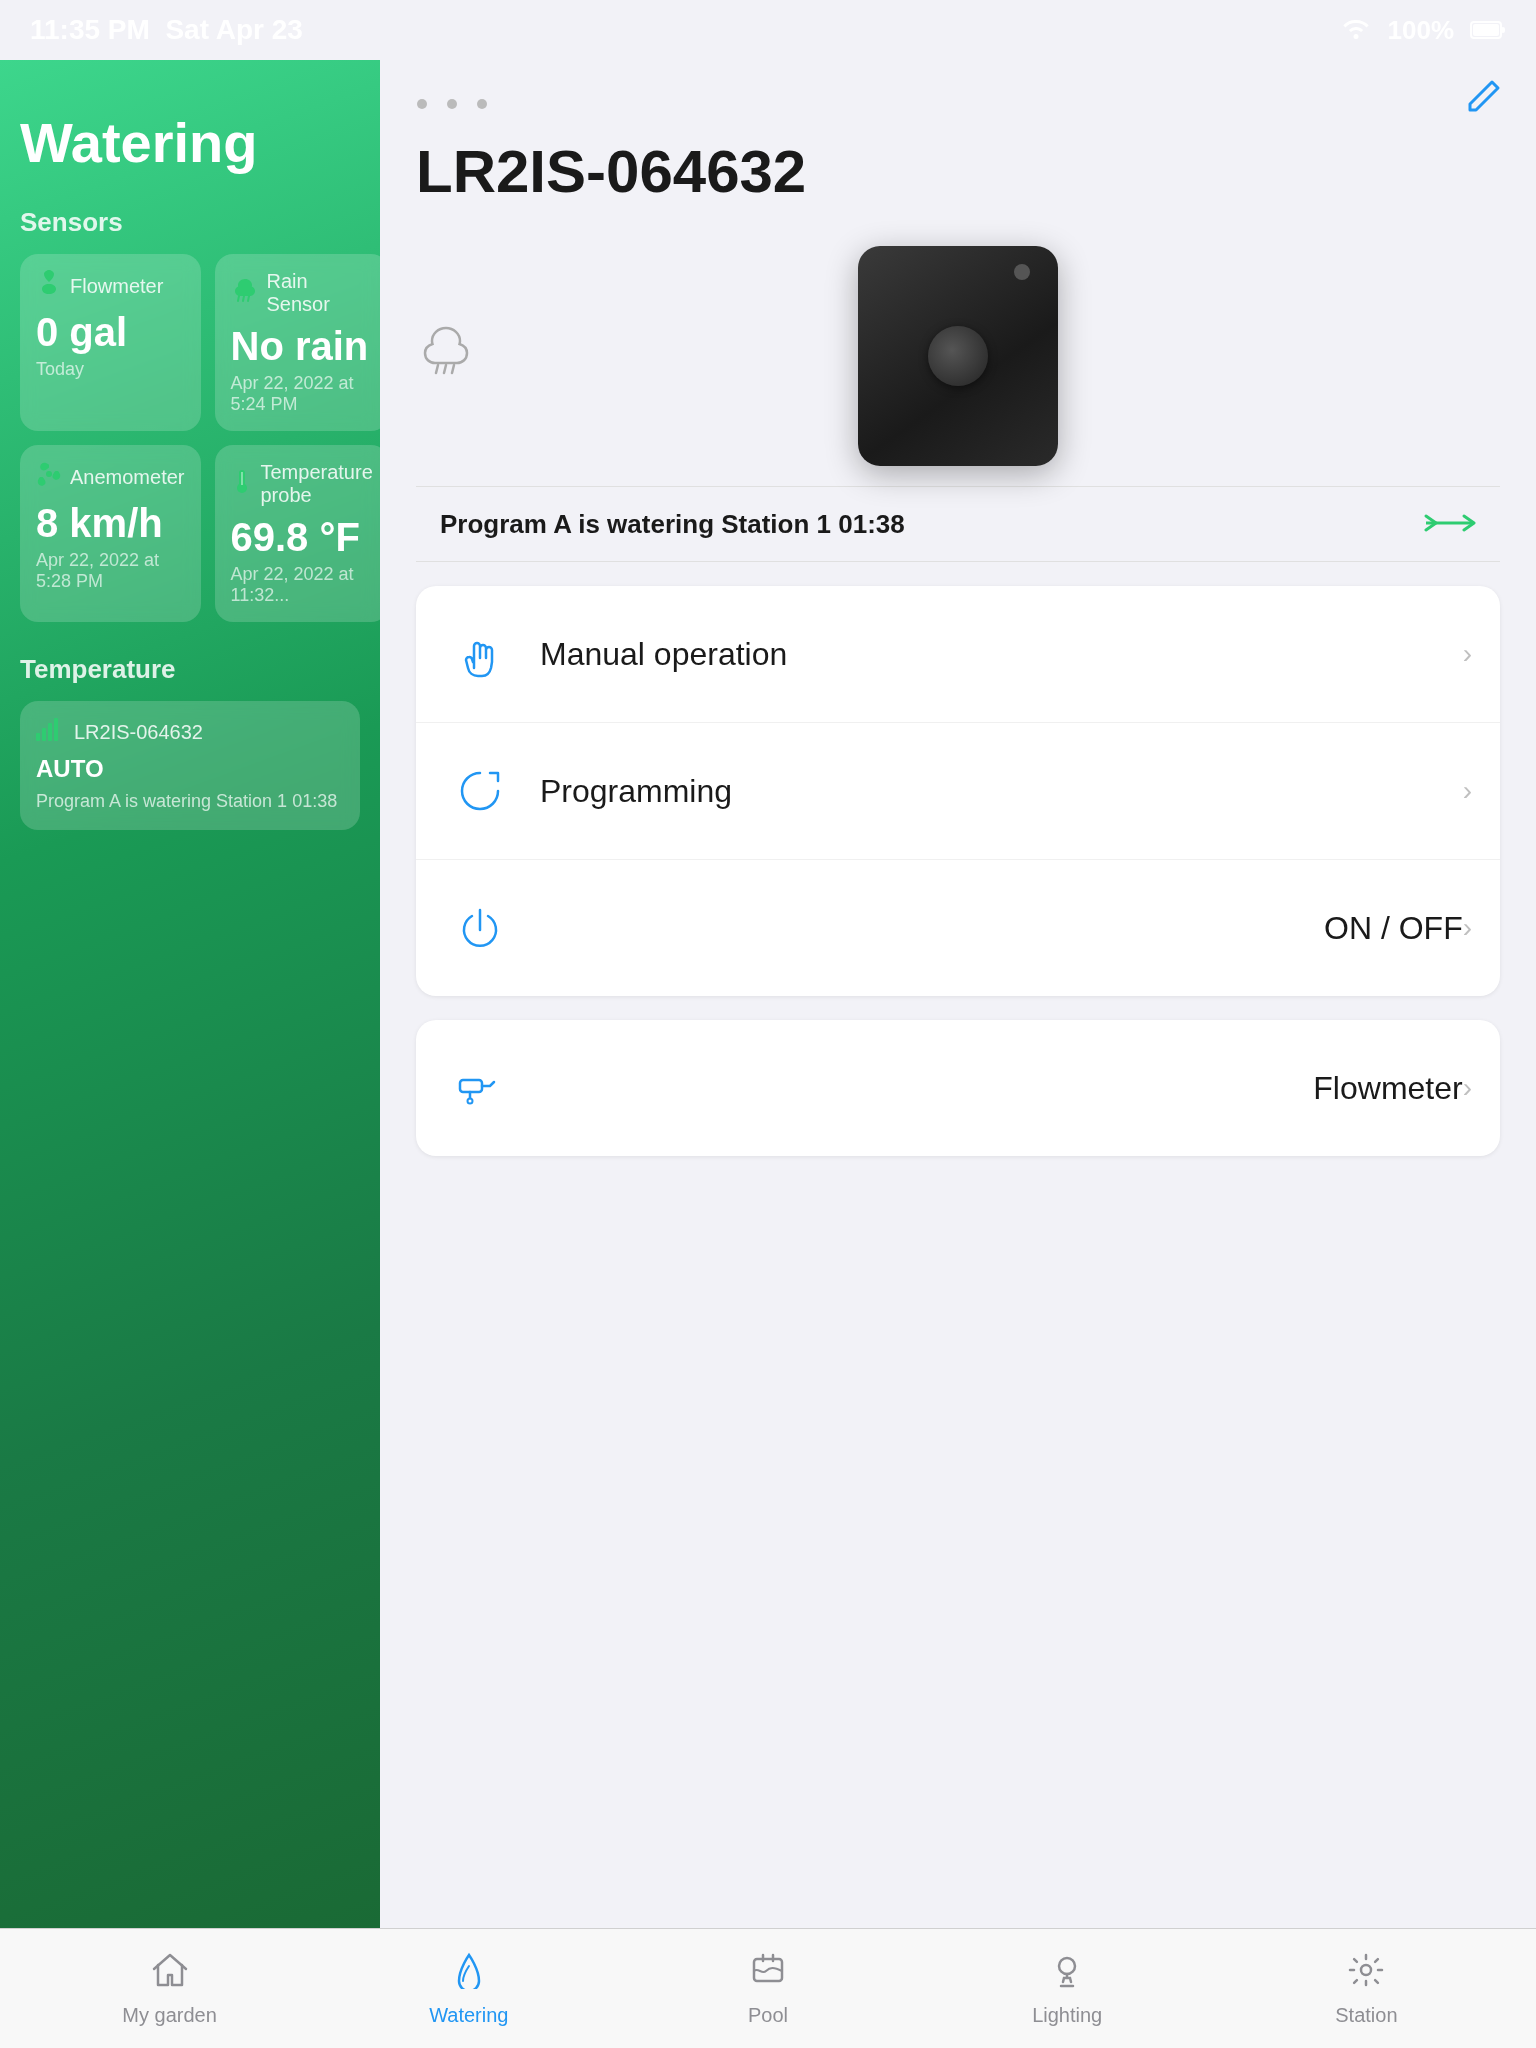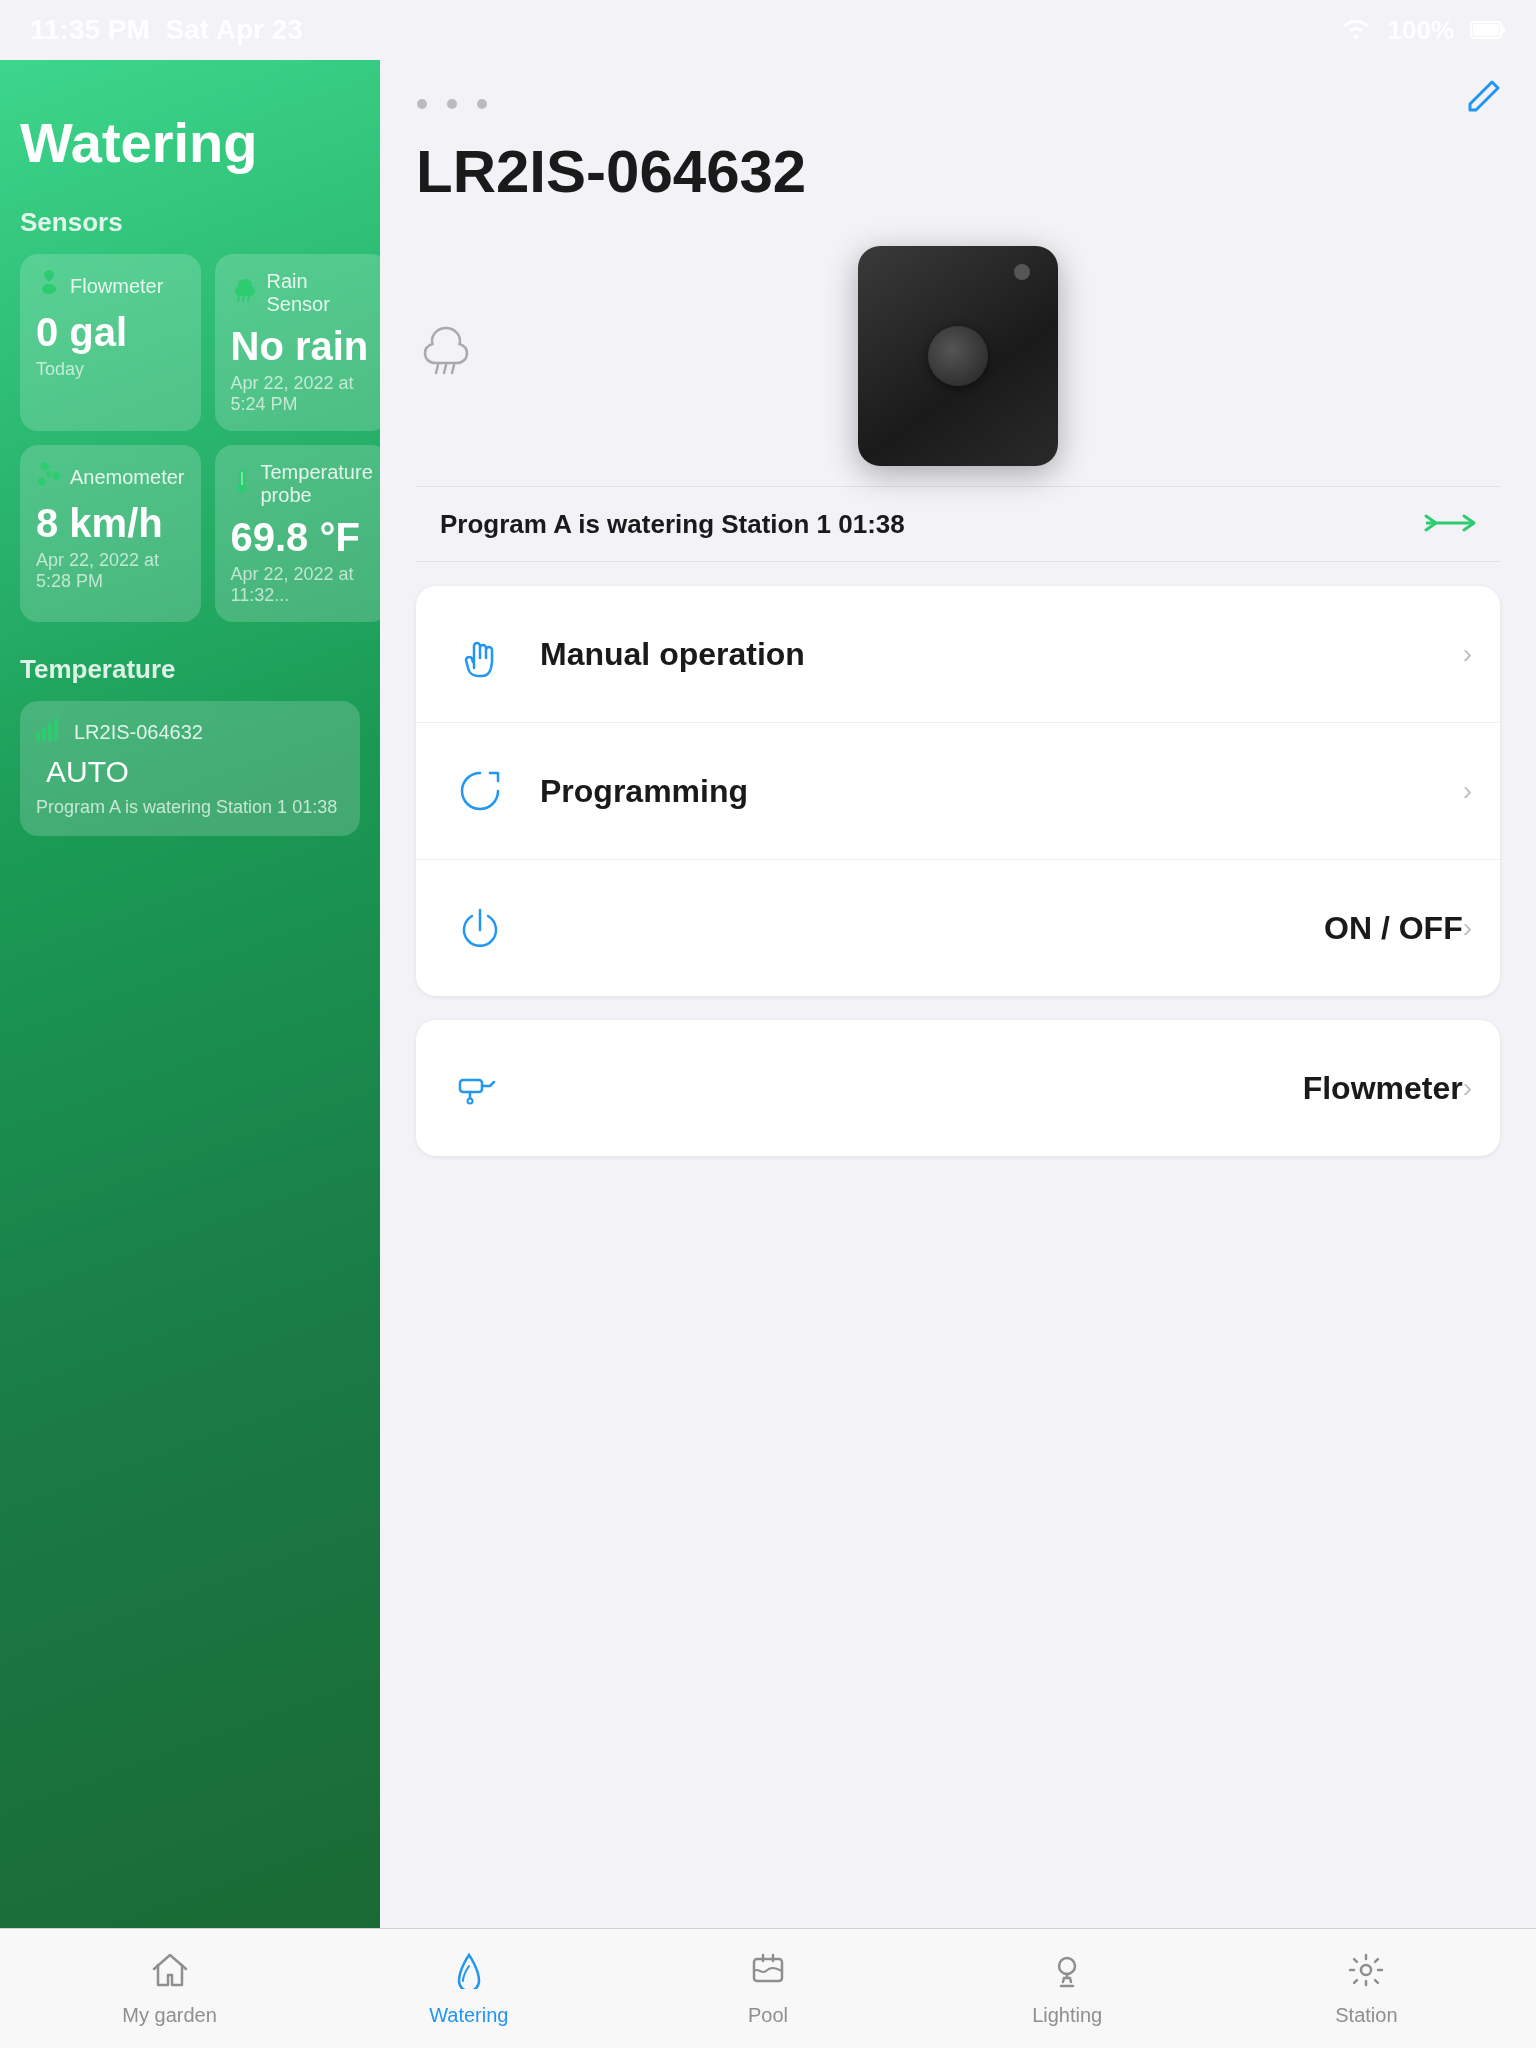--- a/index.html
+++ b/index.html
@@ -129,25 +129,24 @@
     .controller-icon {
       font-size: 22px;
       color: #2ecc71;
     }
     .controller-id {
       font-size: 20px;
       color: rgba(255,255,255,0.85);
       font-weight: 500;
     }
     .controller-name {
-      font-size: 30px;
-      font-weight: 400;
+      font-size: 24px;
+      font-weight: 700;
       color: white;
       margin-bottom: 6px;
-      margin-left: 10px;
     }
     .controller-status {
       font-size: 18px;
       color: rgba(255,255,255,0.7);
       line-height: 1.4;
     }
 
     
     .right-panel {
       flex: 1;
@@ -248,21 +247,21 @@
       justify-content: center;
       margin-right: 24px;
       flex-shrink: 0;
     }
     .menu-item-icon svg {
       width: 52px;
       height: 52px;
     }
     .menu-item-label {
       font-size: 32px;
-      font-weight: 700;
+      font-weight: 400;
       color: #1a1a1a;
       flex: 1;
     }
     .menu-chevron {
       font-size: 28px;
       color: #c0c0c0;
       font-weight: 300;
     }
 
     .menu-section-2 {

